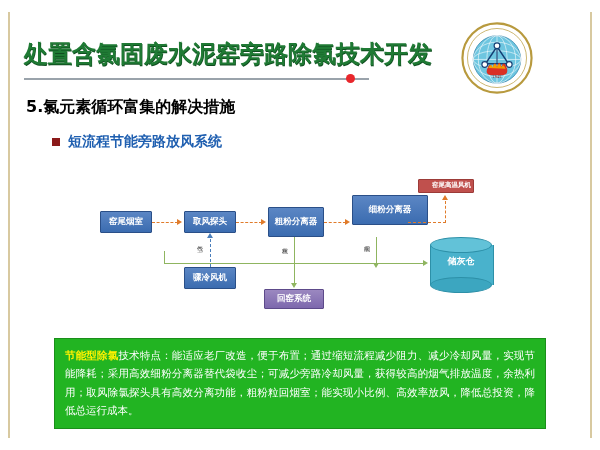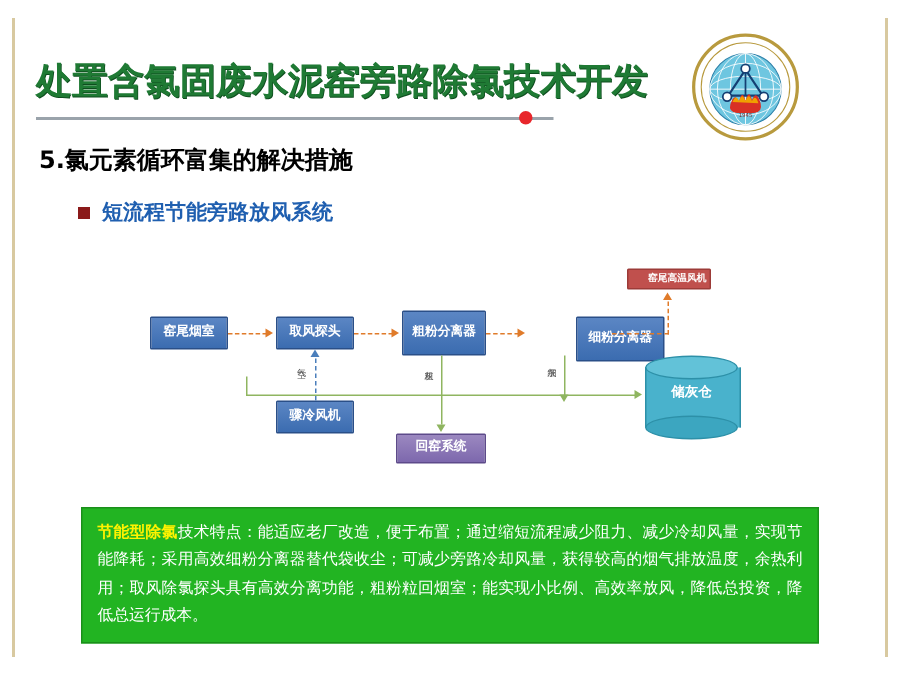--- a/index.html
+++ b/index.html
@@ -307,21 +307,21 @@
   </div>
 
   <div class="diagram">
 
     <div class="node node-blue" style="left:0px;  top:36px; width:52px; height:22px;">窑尾烟室</div>
 
     <div class="node node-blue" style="left:168px; top:32px; width:56px; height:30px;">粗粉分离器</div>
 
     <div class="node node-blue" style="left:84px; top:36px; width:52px; height:22px;">取风探头</div>
 
-    <div class="node node-blue" style="left:252px; top:36px; width:59px; height:30px;margin-left:32px;">细粉分离器</div>
+    <div class="node node-blue" style="left:252px; top:20px; width:76px; height:30px;">细粉分离器</div>
 
     <div class="node node-blue" style="left:84px; top:92px; width:52px; height:22px;">骤冷风机</div>
 
     <div class="node node-purple" style="left:164px; top:114px; width:60px; height:20px;">回窑系统</div>
 
     <div class="node node-red" style="left:318px; top:4px; width:56px; height:14px;padding-left:13px;">窑尾高温风机</div>
 
     <div class="silo" style="left:330px; top:62px;">
       <div class="silo-body"></div>
       <div class="silo-bottom"></div>

